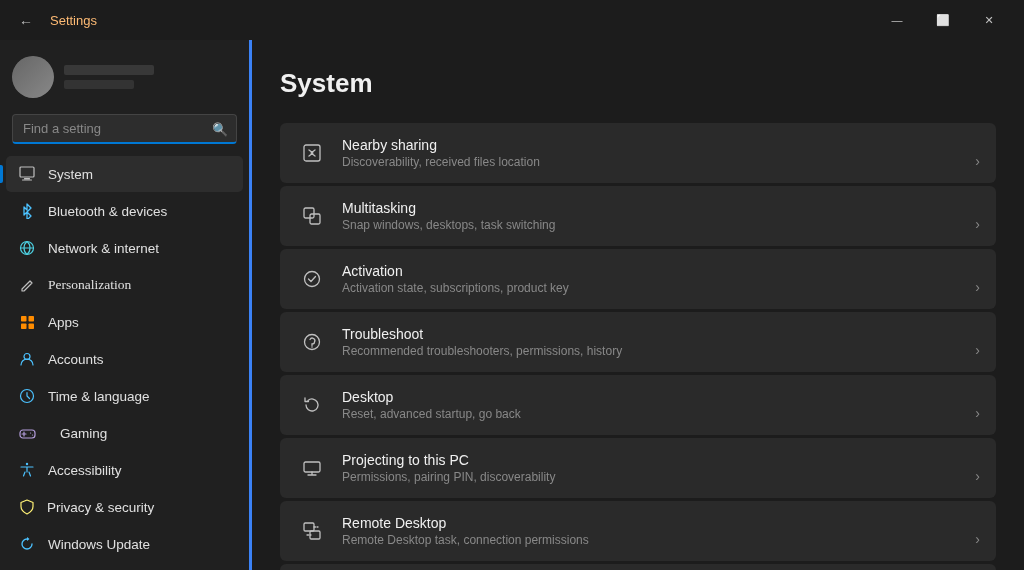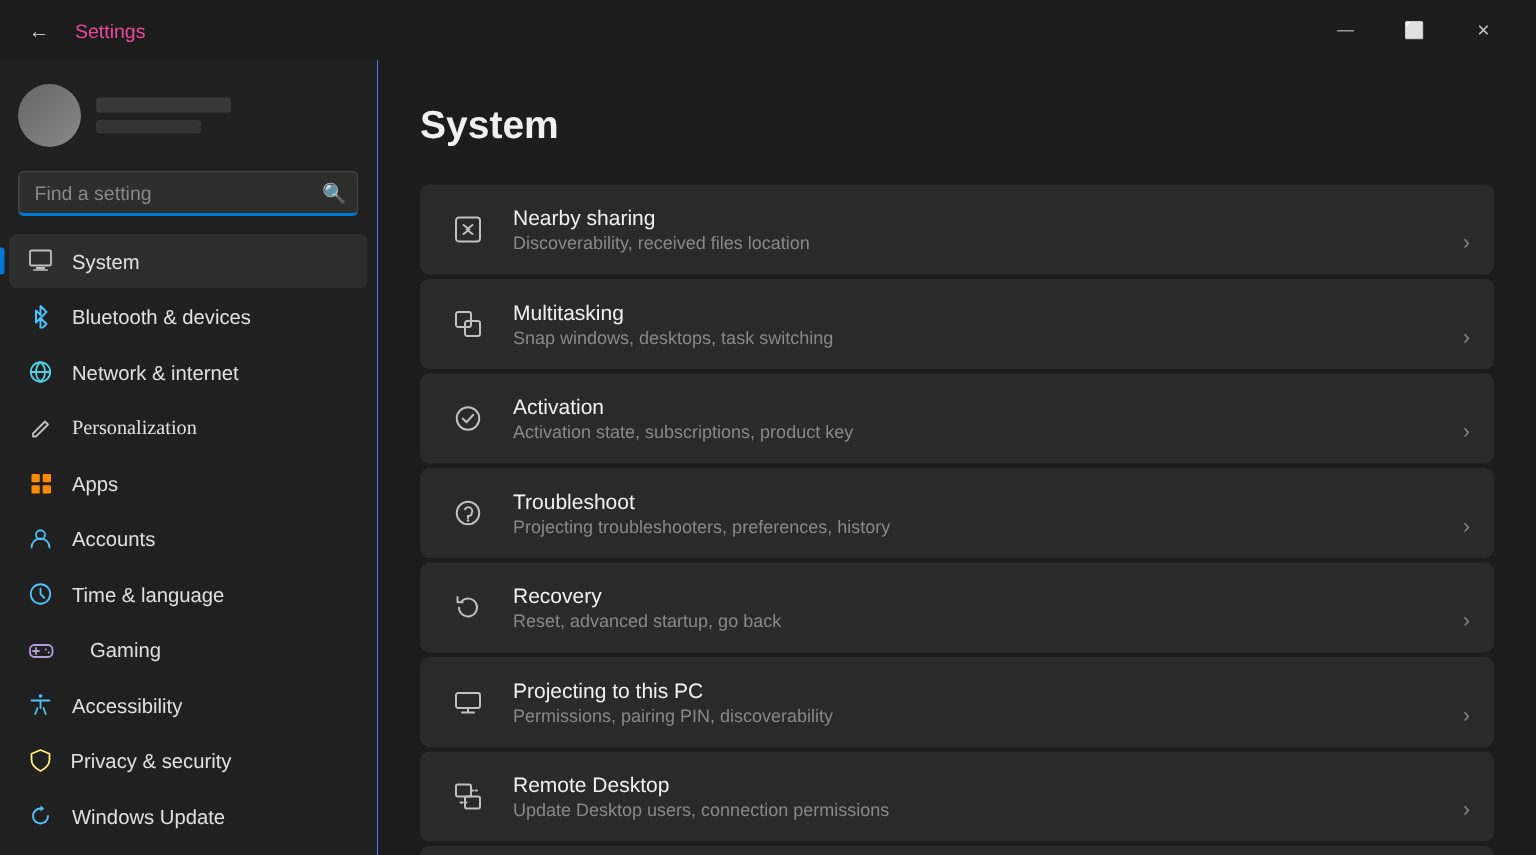--- a/index.html
+++ b/index.html
@@ -32,21 +32,21 @@
     .titlebar-back {
       width: 28px; height: 28px;
       display: flex; align-items: center; justify-content: center;
       border-radius: 4px;
       cursor: pointer;
       color: #c0c0c0;
       font-size: 14px;
     }
     .titlebar-title {
       font-size: 13px;
-      color: #ec4899;
+      color: #fdba74;
     }
     .titlebar-controls {
       display: flex;
       gap: 0;
     }
     .titlebar-btn {
       width: 46px; height: 32px;
       display: flex; align-items: center; justify-content: center;
       cursor: pointer;
       color: #c0c0c0;
@@ -61,21 +61,21 @@
       overflow: hidden;
     }
 
     
     .sidebar {
       width: 252px;
       background: #202020;
       flex-shrink: 0;
       overflow-y: auto;
       padding: 8px 0;
-      border-right: 1px solid #3b82f6;
+      border-right: 3px solid #3b82f6;
     }
     .sidebar::-webkit-scrollbar { width: 4px; }
     .sidebar::-webkit-scrollbar-thumb { background: #444; border-radius: 2px; }
 
     
     .user-profile {
       display: flex;
       align-items: center;
       padding: 8px 12px 16px 12px;
       gap: 10px;
@@ -428,33 +428,33 @@
         <div class="setting-item">
     <div class="setting-icon">
             <svg width="18" height="18" viewBox="0 0 18 18" fill="none" stroke="currentColor" stroke-width="1.3">
               <circle cx="9" cy="9" r="7.5"></circle>
               <path d="M7 6.5A2.5 2.5 0 0 1 11.5 9c0 1.5-1 2-2.5 2v1.5" stroke-linecap="round"></path>
               <circle cx="9" cy="14" r="0.8" fill="currentColor" stroke="none"></circle>
             </svg>
           </div>
     <div class="setting-text">
       <div class="setting-title">Troubleshoot</div>
-      <div class="setting-desc">Projecting troubleshooters, preferences, history</div>
+      <div class="setting-desc">Recommended troubleshooters, permissions, history</div>
     </div>
     <span class="setting-chevron">›</span>
   </div>
         <div class="setting-item">
     <div class="setting-icon">
             <svg width="18" height="18" viewBox="0 0 18 18" fill="none" stroke="currentColor" stroke-width="1.3">
               <path d="M3 9A6 6 0 1 0 5 4.5" stroke-linecap="round"></path>
               <path d="M2 2v3.5h3.5" stroke-linecap="round" stroke-linejoin="round"></path>
             </svg>
           </div>
     <div class="setting-text">
-      <div class="setting-title">Recovery</div>
+      <div class="setting-title">Desktop</div>
       <div class="setting-desc">Reset, advanced startup, go back</div>
     </div>
     <span class="setting-chevron">›</span>
   </div>
         <div class="setting-item">
     <div class="setting-icon">
             <svg width="18" height="18" viewBox="0 0 18 18" fill="none" stroke="currentColor" stroke-width="1.3">
               <rect x="1" y="3" width="16" height="10" rx="1.5"></rect>
               <path d="M5 16h8M9 13v2.5" stroke-linecap="round"></path>
             </svg>
@@ -468,21 +468,21 @@
         <div class="setting-item">
     <div class="setting-icon">
             <svg width="18" height="18" viewBox="0 0 18 18" fill="none" stroke="currentColor" stroke-width="1.3">
               <rect x="1" y="1" width="10" height="8" rx="1.2"></rect>
               <rect x="7" y="9" width="10" height="8" rx="1.2"></rect>
               <path d="M4 13h4M11 5h4" stroke-linecap="round" stroke-dasharray="1.5 1.5"></path>
             </svg>
           </div>
     <div class="setting-text">
       <div class="setting-title">Remote Desktop</div>
-      <div class="setting-desc">Update Desktop users, connection permissions</div>
+      <div class="setting-desc">Remote Desktop task, connection permissions</div>
     </div>
     <span class="setting-chevron">›</span>
   </div>
         <div class="setting-item">
     
     
     
   </div>
       </div>
   </div>

